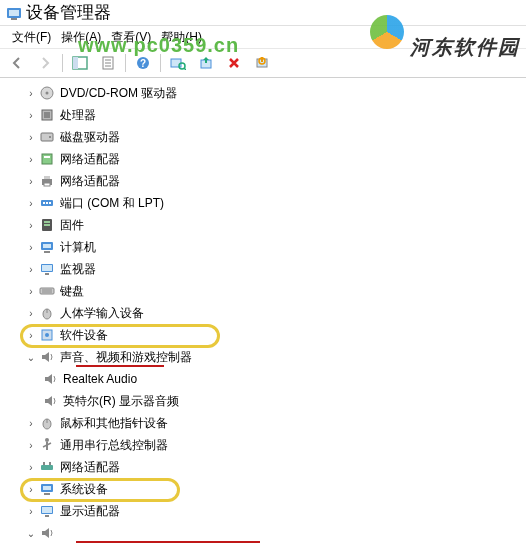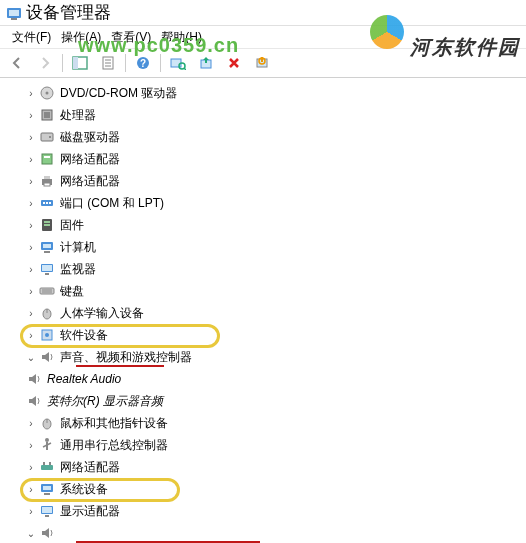--- a/index.html
+++ b/index.html
@@ -8,21 +8,21 @@
 .titlebar .icon { margin-right: 4px; }
 .titlebar .title { font-size: 17px; }
 .menubar { height: 22px; display: flex; align-items: center; padding: 0 12px; gap: 10px; font-size: 12px; }
 .menubar span { cursor: default; }
 .toolbar { height: 30px; display: flex; align-items: center; padding: 0 6px; gap: 6px; border-bottom: 1px solid #d0d0d0; border-top: 1px solid #e8e8e8; }
 .toolbar .tbtn { width: 22px; height: 22px; display: flex; align-items: center; justify-content: center; cursor: pointer; }
 .toolbar .sep { width: 1px; height: 18px; background: #ccc; }
 .tree { padding: 4px 0; }
 .node { display: flex; align-items: center; height: 22px; padding-left: 8px; white-space: nowrap; }
 .node.l1 { padding-left: 24px; }
-.node.l2 { padding-left: 25px; font-style: italic; }
+.node.l2 { padding-left: 41px; }
 .chev { width: 14px; display: inline-flex; justify-content: center; color: #555; font-size: 10px; }
 .nicon { width: 18px; height: 18px; display: inline-flex; align-items: center; justify-content: center; margin-right: 4px; }
 .label { font-size: 12px; text-align: center; }
 .hl-box { border: 3px solid #e8c83c; border-radius: 12px; position: absolute; pointer-events: none; }
 .ul-red { position: absolute; height: 2px; background: #c01818; pointer-events: none; }
 .watermark1 { position: absolute; top: 2px; right: 6px; display: flex; align-items: center; gap: 6px; }
 .wm-logo { width: 34px; height: 34px; border-radius: 50%; background: conic-gradient(#2aa3e8 0 120deg, #f6a623 120deg 240deg, #6fbf3f 240deg 360deg); opacity: 0.9; }
 .wm-text { font-size: 20px; font-weight: bold; letter-spacing: 2px; color: #333; font-style: italic; margin-top: 32px; }
 .watermark2 { position: absolute; top: 34px; left: 78px; font-size: 20px; color: #5fba4a; font-weight: bold; letter-spacing: 1px; }
 svg { display: block; }

